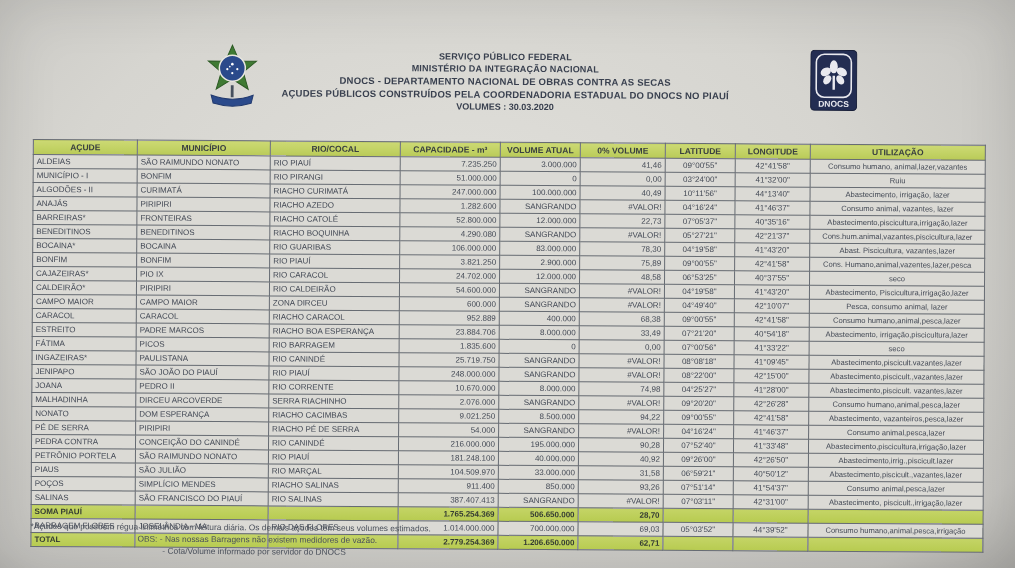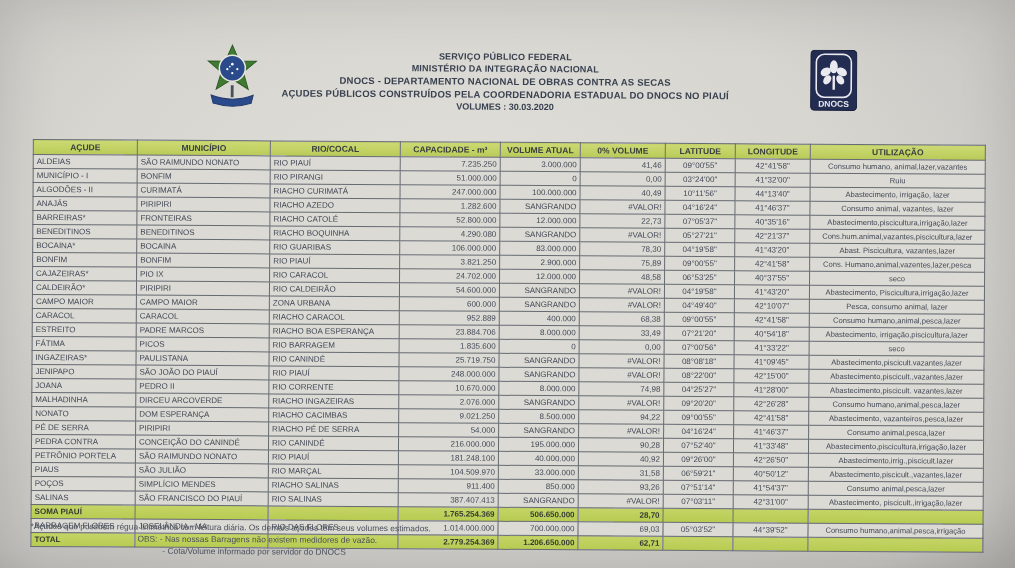--- a/index.html
+++ b/index.html
@@ -234,21 +234,21 @@
             <td class="c3">54.600.000</td>
             <td class="c4">SANGRANDO</td>
             <td class="c5">#VALOR!</td>
             <td class="c6">04°19'58"</td>
             <td class="c7">41°43'20"</td>
             <td class="c8">Abastecimento, Piscicultura,irrigação,lazer</td>
           </tr>
           <tr>
             <td class="c0">CAMPO MAIOR</td>
             <td class="c1">CAMPO MAIOR</td>
-            <td class="c2">ZONA URBANA</td>
+            <td class="c2">ZONA DIRCEU</td>
             <td class="c3">600.000</td>
             <td class="c4">SANGRANDO</td>
             <td class="c5">#VALOR!</td>
             <td class="c6">04°49'40"</td>
             <td class="c7">42°10'07"</td>
             <td class="c8">Pesca, consumo animal, lazer</td>
           </tr>
           <tr>
             <td class="c0">CARACOL</td>
             <td class="c1">CARACOL</td>
@@ -311,21 +311,21 @@
             <td class="c3">10.670.000</td>
             <td class="c4">8.000.000</td>
             <td class="c5">74,98</td>
             <td class="c6">04°25'27"</td>
             <td class="c7">41°28'00"</td>
             <td class="c8">Abastecimento,piscicult. vazantes,lazer</td>
           </tr>
           <tr>
             <td class="c0">MALHADINHA</td>
             <td class="c1">DIRCEU ARCOVERDE</td>
-            <td class="c2">RIACHO INGAZEIRAS</td>
+            <td class="c2">SERRA RIACHINHO</td>
             <td class="c3">2.076.000</td>
             <td class="c4">SANGRANDO</td>
             <td class="c5">#VALOR!</td>
             <td class="c6">09°20'20"</td>
             <td class="c7">42°26'28"</td>
             <td class="c8">Consumo humano,animal,pesca,lazer</td>
           </tr>
           <tr>
             <td class="c0">NONATO</td>
             <td class="c1">DOM ESPERANÇA</td>

